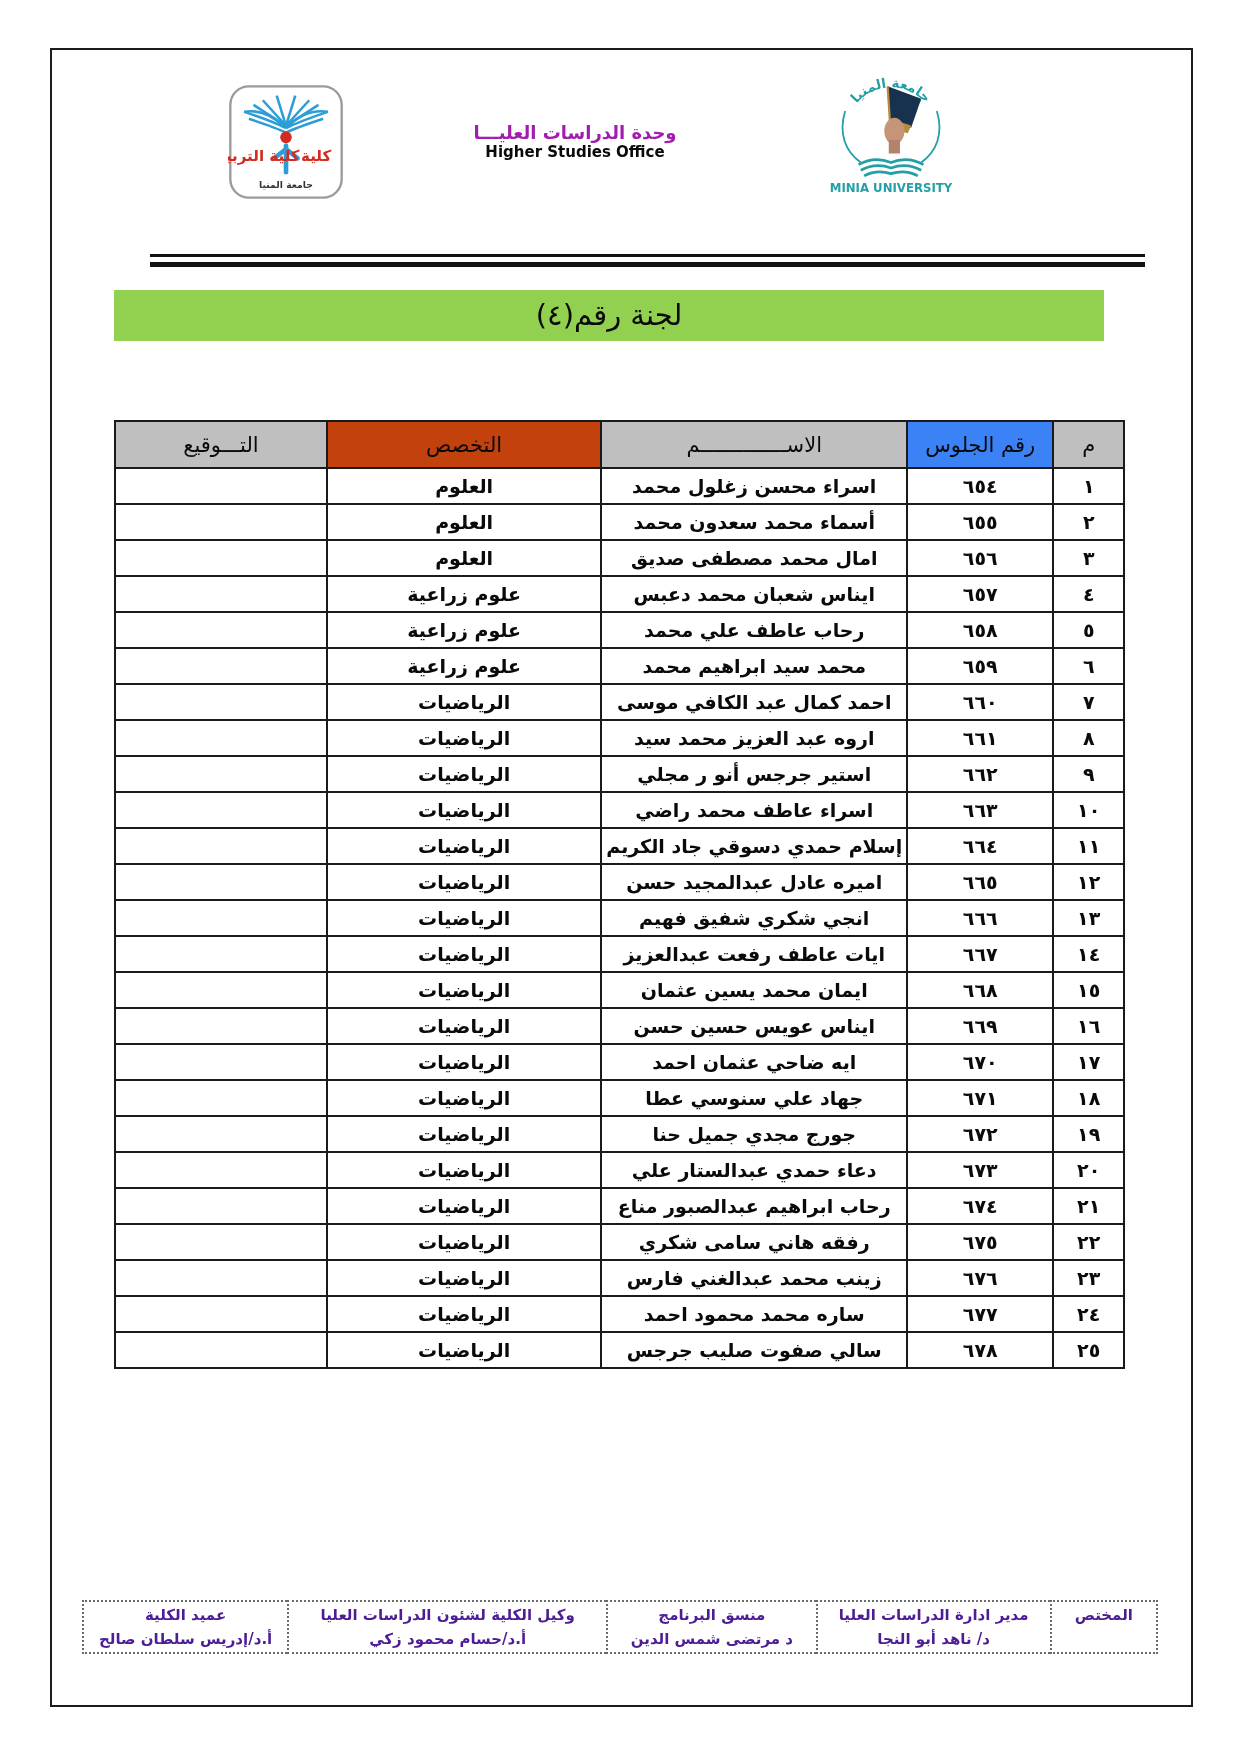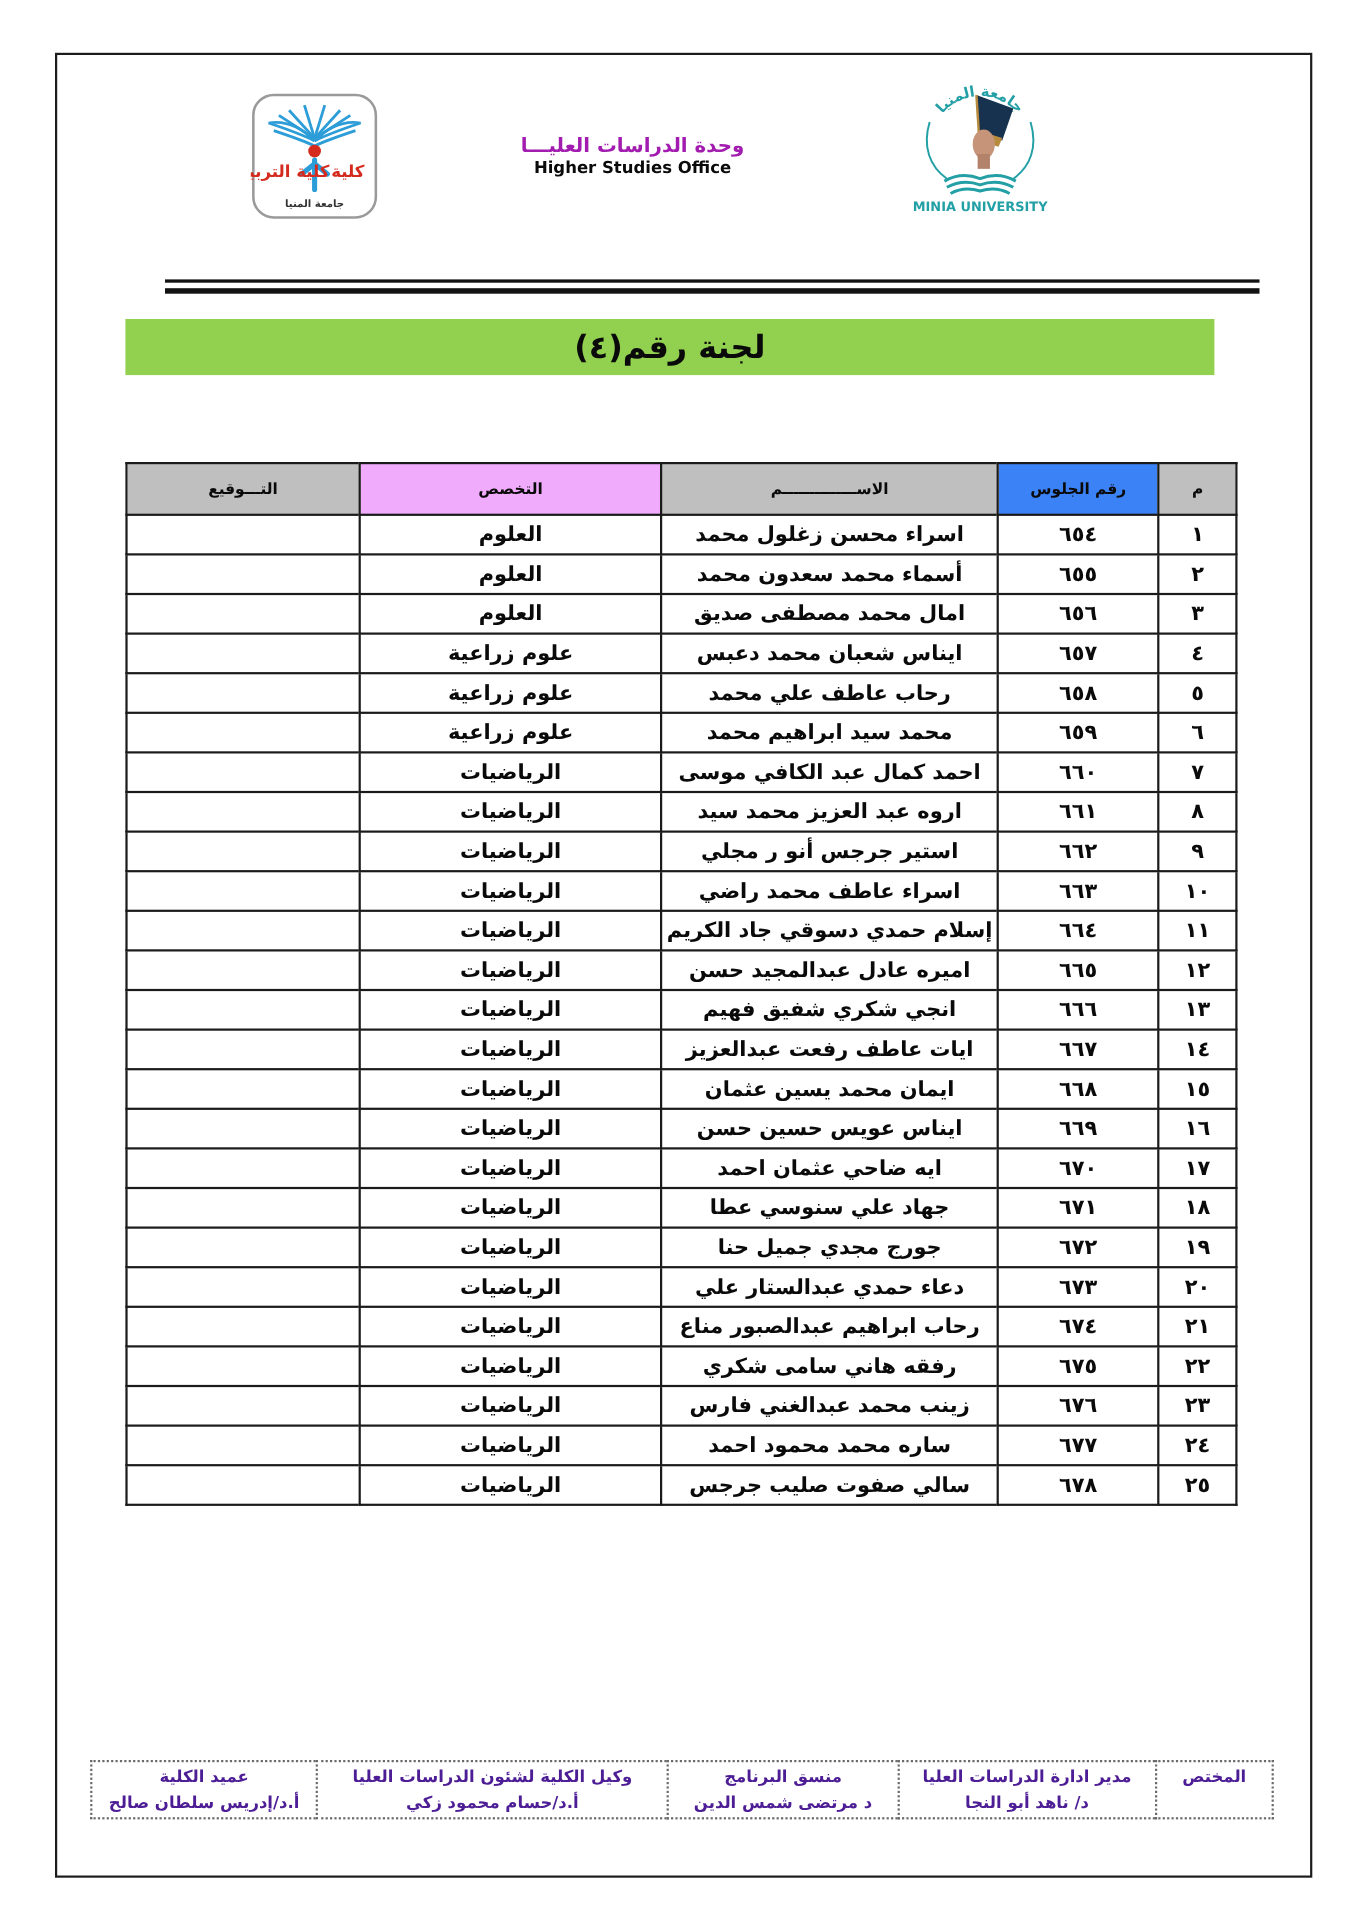--- a/index.html
+++ b/index.html
@@ -21,38 +21,38 @@
   .double-rule{
     position:absolute; left:150px; top:254px; width:995px; height:5px;
     border-top:3px solid #121212; border-bottom:5px solid #121212;
   }
   
   .banner{
     position:absolute; left:114px; top:290px; width:990px; height:51px;
     background:#92d050; text-align:center;
   }
   .banner-title{
-    font-weight:bold; font-size:29px; line-height:51px; color:#0a0a0a; direction:rtl;
+    font-weight:normal; font-size:29px; line-height:51px; color:#0a0a0a; direction:rtl;
   }
   
   .subtitle{
     position:absolute; left:100px; top:354px; width:1018px; text-align:center;
     font-weight:bold; font-size:23px; color:#0a0a0a; direction:rtl;
   }
   
   table.roster{
     position:absolute; left:114px; top:420px; width:1011px;
     border-collapse:collapse; table-layout:fixed; direction:rtl;
   }
   table.roster th, table.roster td{
     border:2px solid #1a1a1a; text-align:center; vertical-align:middle;
     overflow:hidden; white-space:nowrap;
   }
   table.roster th{
-    background:#bfbfbf; height:43px; font-size:14px; font-weight:bold; color:#0a0a0a;
+    background:#bfbfbf; height:43px; font-size:21px; font-weight:normal; color:#0a0a0a;
   }
   table.roster td{ height:32px; font-size:19px; font-weight:bold; color:#0a0a0a; }
   col.c-no{width:7%;} col.c-seat{width:14.5%;} col.c-name{width:30.3%;}
   col.c-major{width:27.2%;} col.c-sign{width:21%;}
   
   table.officials{
     position:absolute; left:82px; top:1600px; width:1076px; height:52px;
     border-collapse:collapse; table-layout:fixed; direction:rtl;
   }
   table.officials td{
@@ -138,21 +138,21 @@
         <col class="c-seat">
         <col class="c-name">
         <col class="c-major">
         <col class="c-sign">
     </colgroup>
     <thead>
       <tr>
         <th style="background: rgb(191, 191, 191);">م</th>
         <th style="background: #3b82f6;">رقم الجلوس</th>
         <th style="background: rgb(191, 191, 191);">الاســــــــــــــم</th>
-        <th style="background: #f0abfc;">التخصص</th>
+        <th style="background: #c2410c;">التخصص</th>
         <th style="background: rgb(191, 191, 191);">التـــوقيع</th>
       </tr>
     </thead>
     <tbody id="roster-body">
     <tr>
       <td>١</td>
       <td>٦٥٤</td>
       <td>اسراء محسن زغلول محمد</td>
       <td>العلوم</td>
       <td></td>

